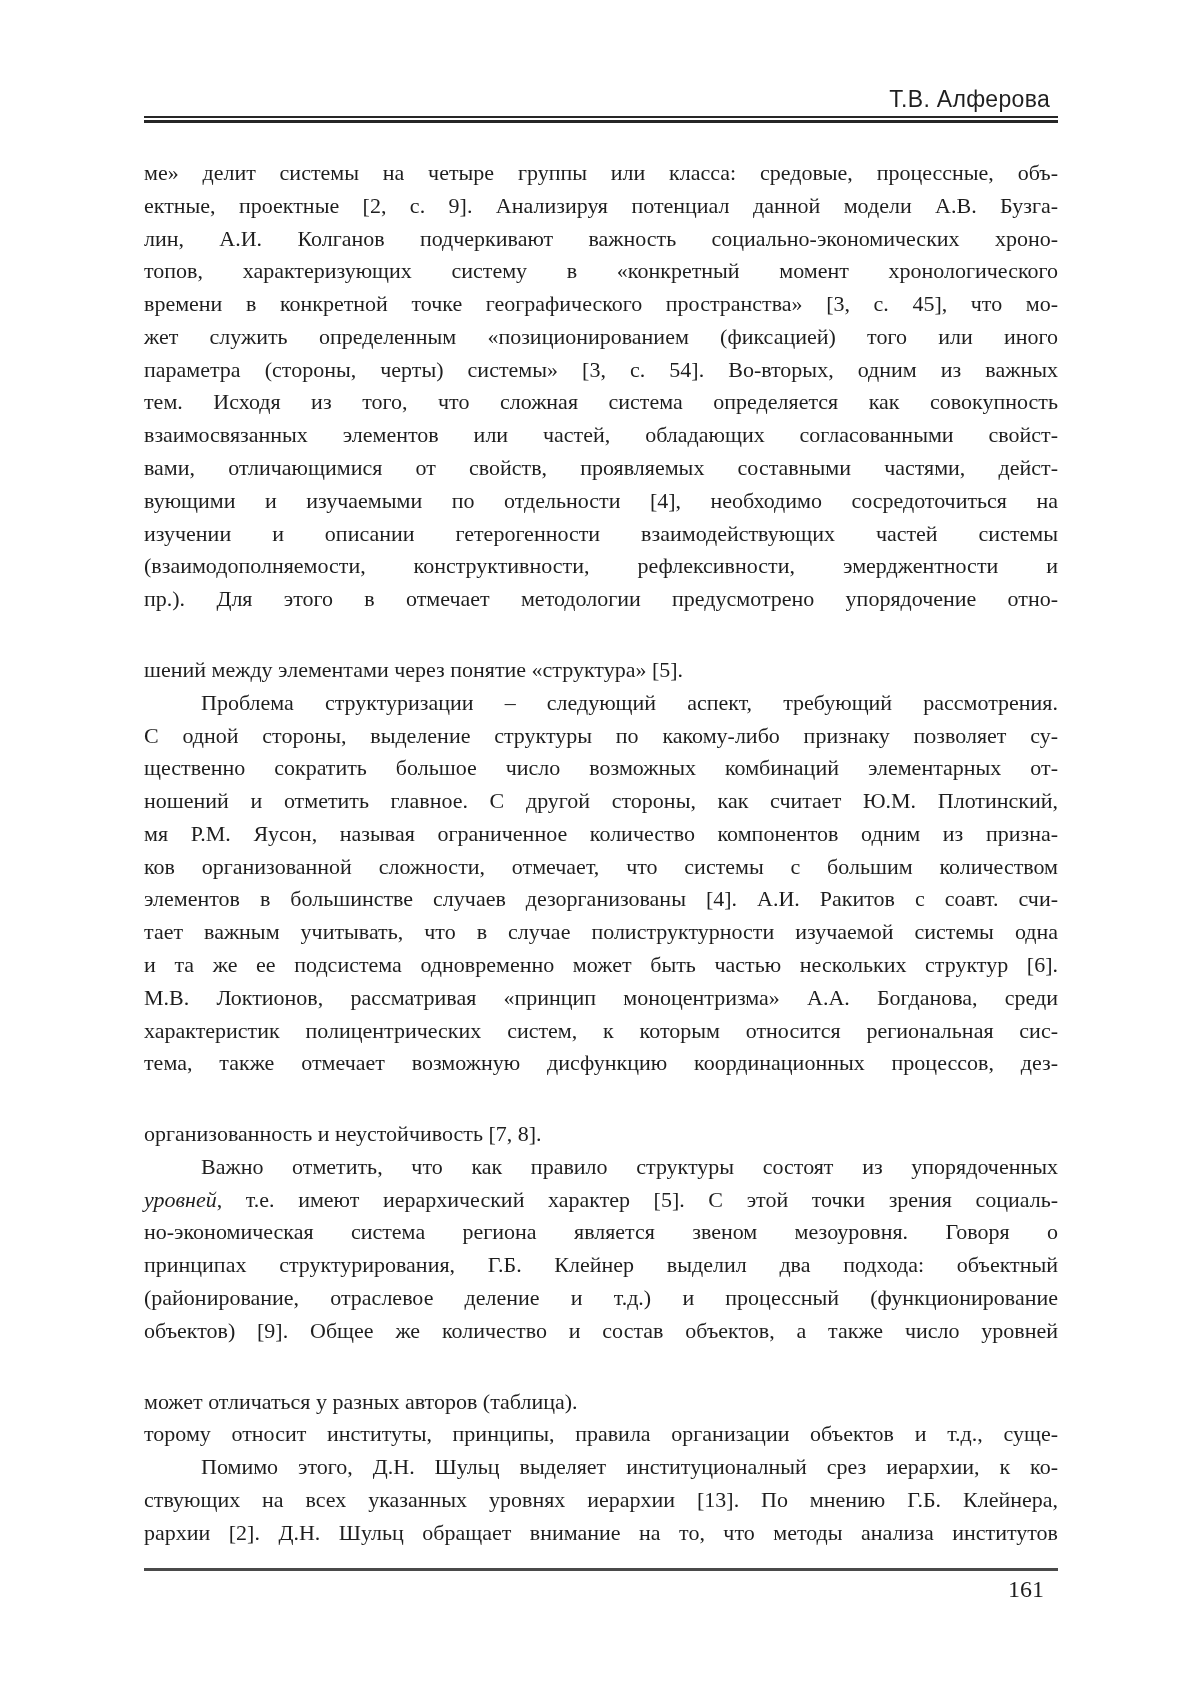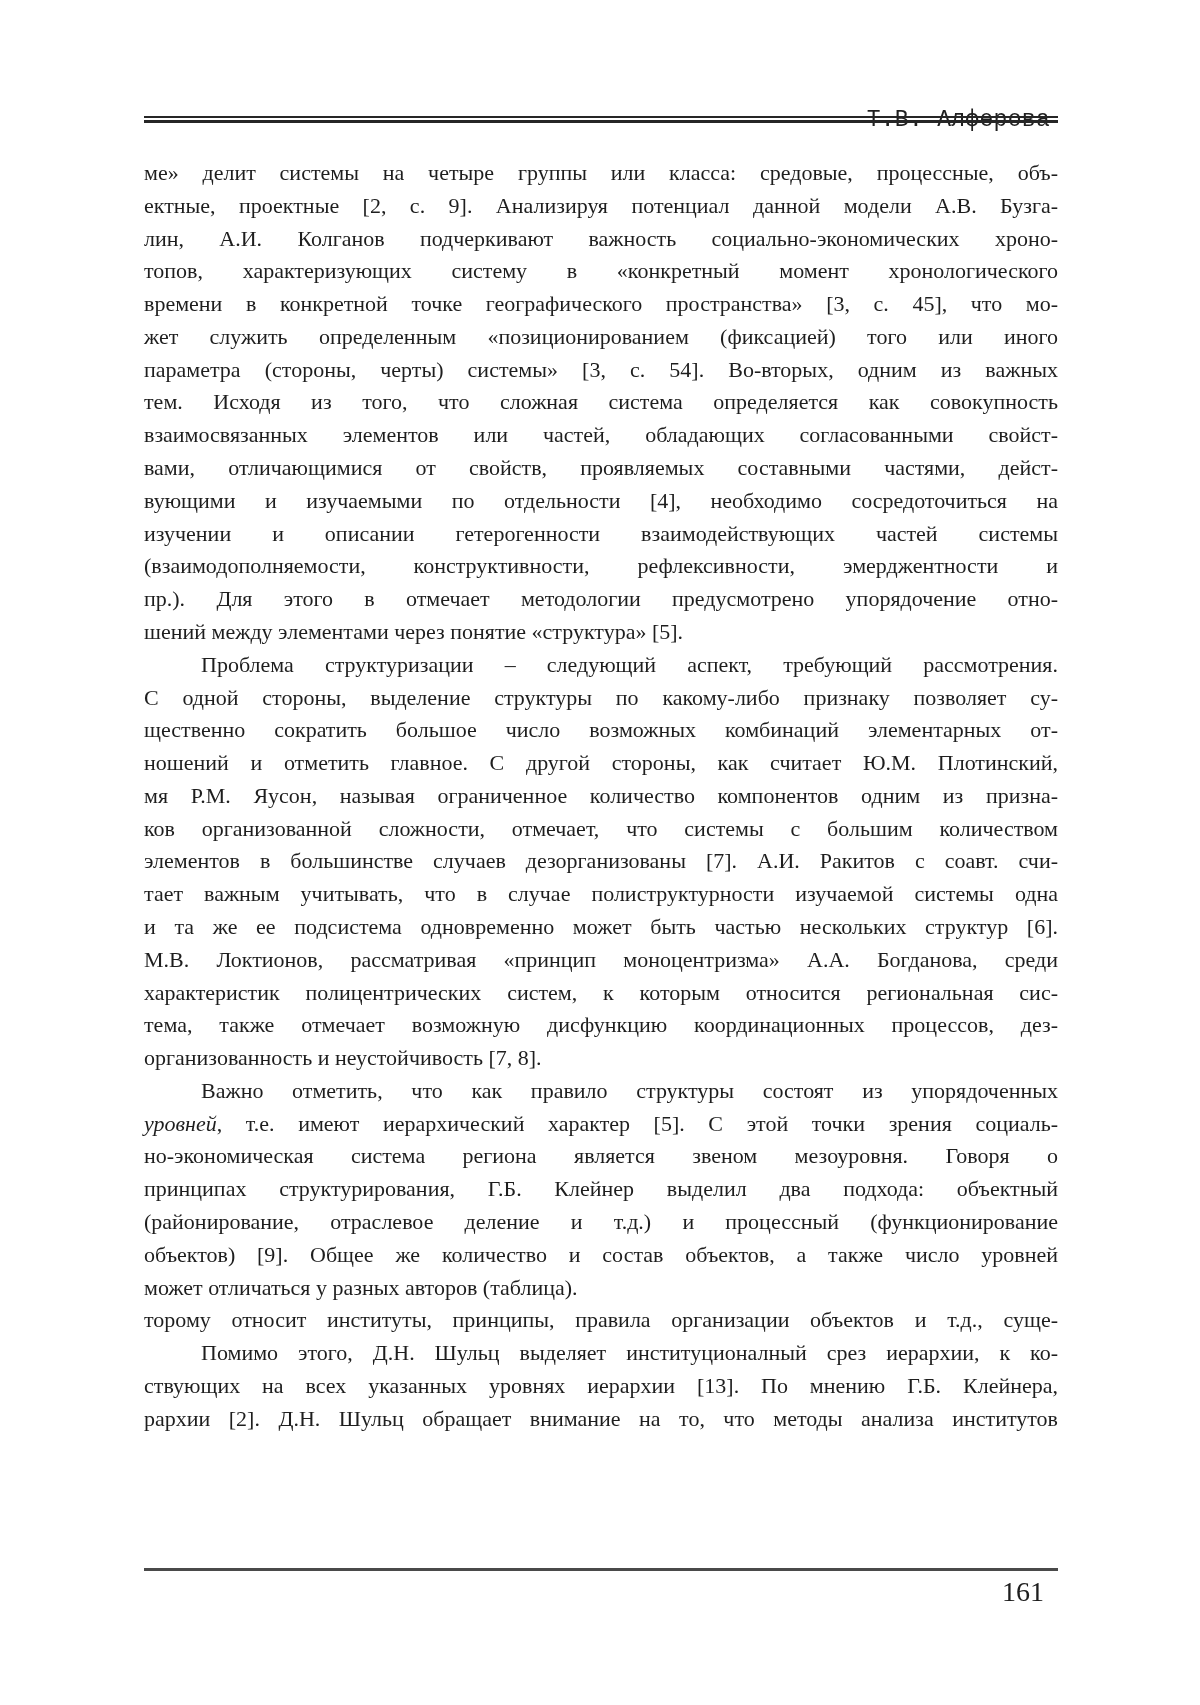--- a/index.html
+++ b/index.html
@@ -9,26 +9,25 @@
     height: 1705px;
     background: #ffffff;
     color: #1e1e1e;
     font-family: "Liberation Serif", serif;
     overflow: hidden;
   }
   .running-head {
     position: absolute;
     top: 86px;
     right: 150px;
-    font-family: Liberation Mono, monospace;
+    font-family: Liberation Sans, sans-serif;
     font-size: 23px;
     letter-spacing: 0.3px;
     color: #1f1f1f;
     white-space: nowrap;
-    margin-top: 21px;
   }
   .header-rule {
     position: absolute;
     left: 144px;
     top: 116px;
     width: 914px;
     height: 2px;
     border-top: 2px solid #262626;
     border-bottom: 3px solid #262626;
   }
@@ -38,36 +37,36 @@
     top: 157px;
     width: 914px;
     font-size: 22px;
     line-height: 32.78px;
     text-align: justify;
   }
   .line {
     text-align: justify;
     text-align-last: justify;
   }
-  .line.flush { text-align-last: left; }
+  .line.flush { text-align-last: left; margin-top: 38px; }
   .line.indent { padding-left: 57px; }
   .italic { font-style: italic; }
   .footer-rule {
     position: absolute;
     left: 144px;
     top: 1568px;
     width: 914px;
     height: 3px;
     background: #4a4a4a;
   }
   .page-number {
     position: absolute;
     top: 1576px;
     right: 156px;
-    font-size: 28px;
+    font-size: 24px;
     color: #1e1e1e;
   }
 </style>
 </head>
 <body>
 
 <div class="page">
   <div class="running-head">Т.В. Алферова</div>
 
   <div class="header-rule"></div>
@@ -87,21 +86,21 @@
       <div class="line">изучении и описании гетерогенности взаимодействующих частей системы</div>
       <div class="line">(взаимодополняемости, конструктивности, рефлексивности, эмерджентности и</div>
       <div class="line">пр.). Для этого в отмечает методологии предусмотрено упорядочение отно-</div>
       <div class="line flush">шений между элементами через понятие «структура» [5].</div>
       <div class="line indent">Проблема структуризации – следующий аспект, требующий рассмотрения.</div>
       <div class="line">С одной стороны, выделение структуры по какому-либо признаку позволяет су-</div>
       <div class="line">щественно сократить большое число возможных комбинаций элементарных от-</div>
       <div class="line">ношений и отметить главное. С другой стороны, как считает Ю.М. Плотинский,</div>
       <div class="line">мя Р.М. Яусон, называя ограниченное количество компонентов одним из призна-</div>
       <div class="line">ков организованной сложности, отмечает, что системы с большим количеством</div>
-      <div class="line">элементов в большинстве случаев дезорганизованы [7]. А.И. Ракитов с соавт. счи-</div>
+      <div class="line">элементов в большинстве случаев дезорганизованы [4]. А.И. Ракитов с соавт. счи-</div>
       <div class="line">тает важным учитывать, что в случае полиструктурности изучаемой системы одна</div>
       <div class="line">и та же ее подсистема одновременно может быть частью нескольких структур [6].</div>
       <div class="line">М.В. Локтионов, рассматривая «принцип моноцентризма» А.А. Богданова, среди</div>
       <div class="line">характеристик полицентрических систем, к которым относится региональная сис-</div>
       <div class="line">тема, также отмечает возможную дисфункцию координационных процессов, дез-</div>
       <div class="line flush">организованность и неустойчивость [7, 8].</div>
       <div class="line indent">Важно отметить, что как правило структуры состоят из упорядоченных</div>
       <div class="line"><span class="seg italic">уровней</span><span class="seg">, т.е. имеют иерархический характер [5]. С этой точки зрения социаль-</span></div>
       <div class="line">но-экономическая система региона является звеном мезоуровня. Говоря о</div>
       <div class="line">принципах структурирования, Г.Б. Клейнер выделил два подхода: объектный</div>

